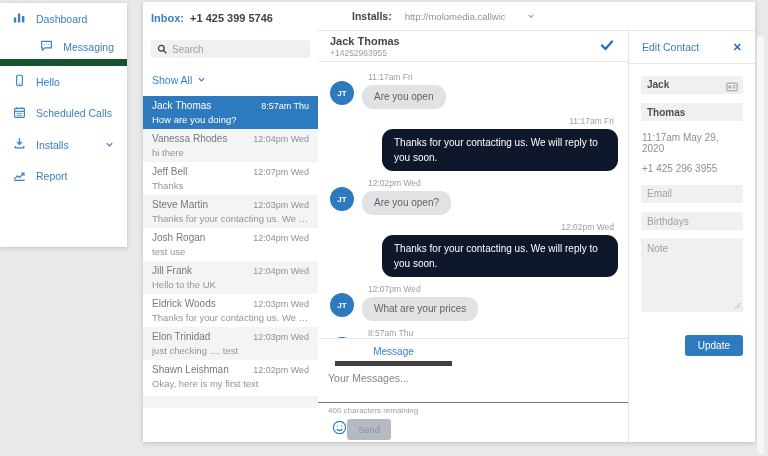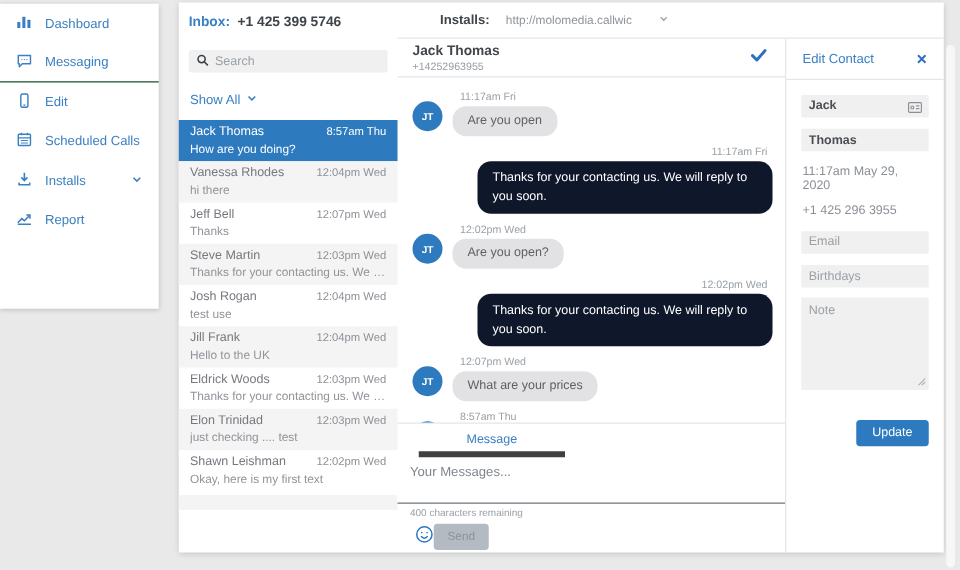--- a/index.html
+++ b/index.html
@@ -3,21 +3,21 @@
 <meta charset="utf-8">
 <style>
   * { margin:0; padding:0; box-sizing:border-box; font-family:"Liberation Sans", sans-serif; }
   html,body { width:768px; height:456px; overflow:hidden; background:#e9e9e9; }
 
   
   .sidebar { position:absolute; left:0; top:3px; width:127px; height:244px;
              background:#fff; box-shadow:0 1px 4px rgba(0,0,0,.18); }
   .side-item { height:31.5px; display:flex; align-items:center; gap:10px;
                padding:0 13px; color:#3a7fc1; font-size:10.5px; cursor:pointer; }
-  .side-item.active { border-bottom:1px solid #14532d; }
+  .side-item.active { border-bottom:7px solid #14532d;justify-content:flex-end; }
   .side-item svg { flex:0 0 auto; }
   .side-chev { margin-left:auto; }
 
   
   .card { position:absolute; left:143px; top:2px; width:612px; height:440px;
           background:#fff; box-shadow:0 1px 5px rgba(0,0,0,.18); display:flex; }
 
   
   .col-list { width:175px; display:flex; flex-direction:column; }
   .inbox-row { height:30px; padding:10px 0 0 8px; font-size:11px; font-weight:bold; white-space:nowrap; }
@@ -133,21 +133,21 @@
     </span>
     <span>Messaging</span>
   </div>
   <div class="side-item">
     <span>
       <svg width="13" height="13" viewBox="0 0 16 16" fill="none" stroke="#3a7fc1" stroke-width="1.4">
           <rect x="4.5" y="1.5" width="7" height="13" rx="1.5"></rect>
           <line x1="7" y1="12.4" x2="9" y2="12.4"></line>
         </svg>
     </span>
-    <span>Edit</span>
+    <span>Hello</span>
   </div>
   <div class="side-item">
     <span>
       <svg width="13" height="13" viewBox="0 0 16 16" fill="none" stroke="#3a7fc1" stroke-width="1.4">
           <rect x="2" y="3" width="12" height="11" rx="1"></rect>
           <line x1="2" y1="6.5" x2="14" y2="6.5"></line>
           <line x1="5" y1="1.5" x2="5" y2="4"></line>
           <line x1="11" y1="1.5" x2="11" y2="4"></line>
           <line x1="4.5" y1="9" x2="11.5" y2="9" stroke-width="1"></line>
           <line x1="4.5" y1="11.5" x2="11.5" y2="11.5" stroke-width="1"></line>

